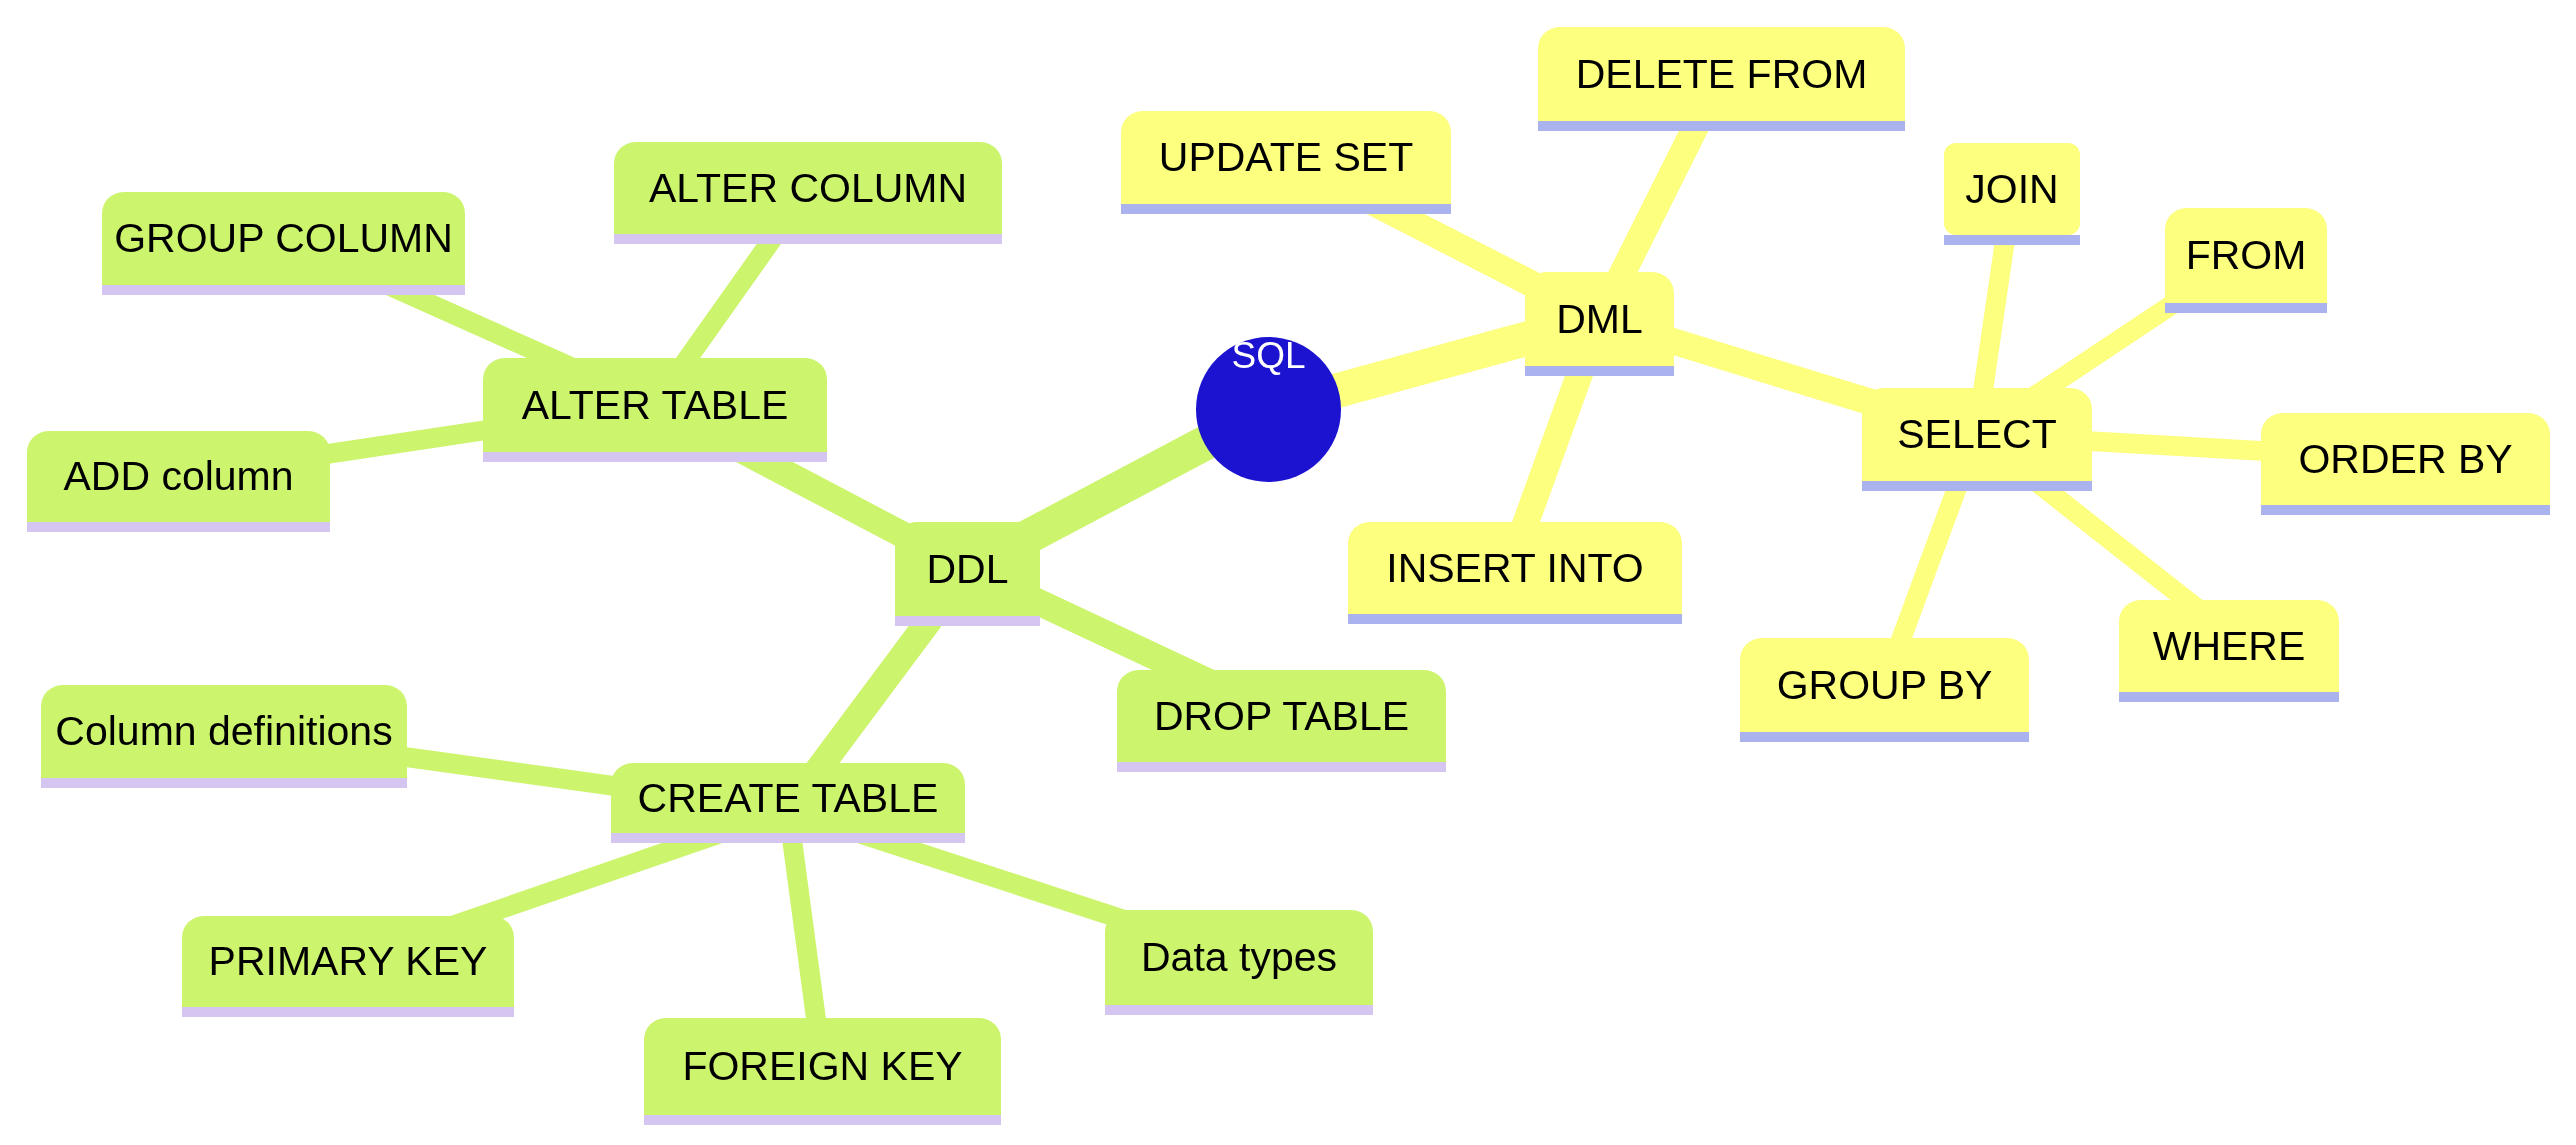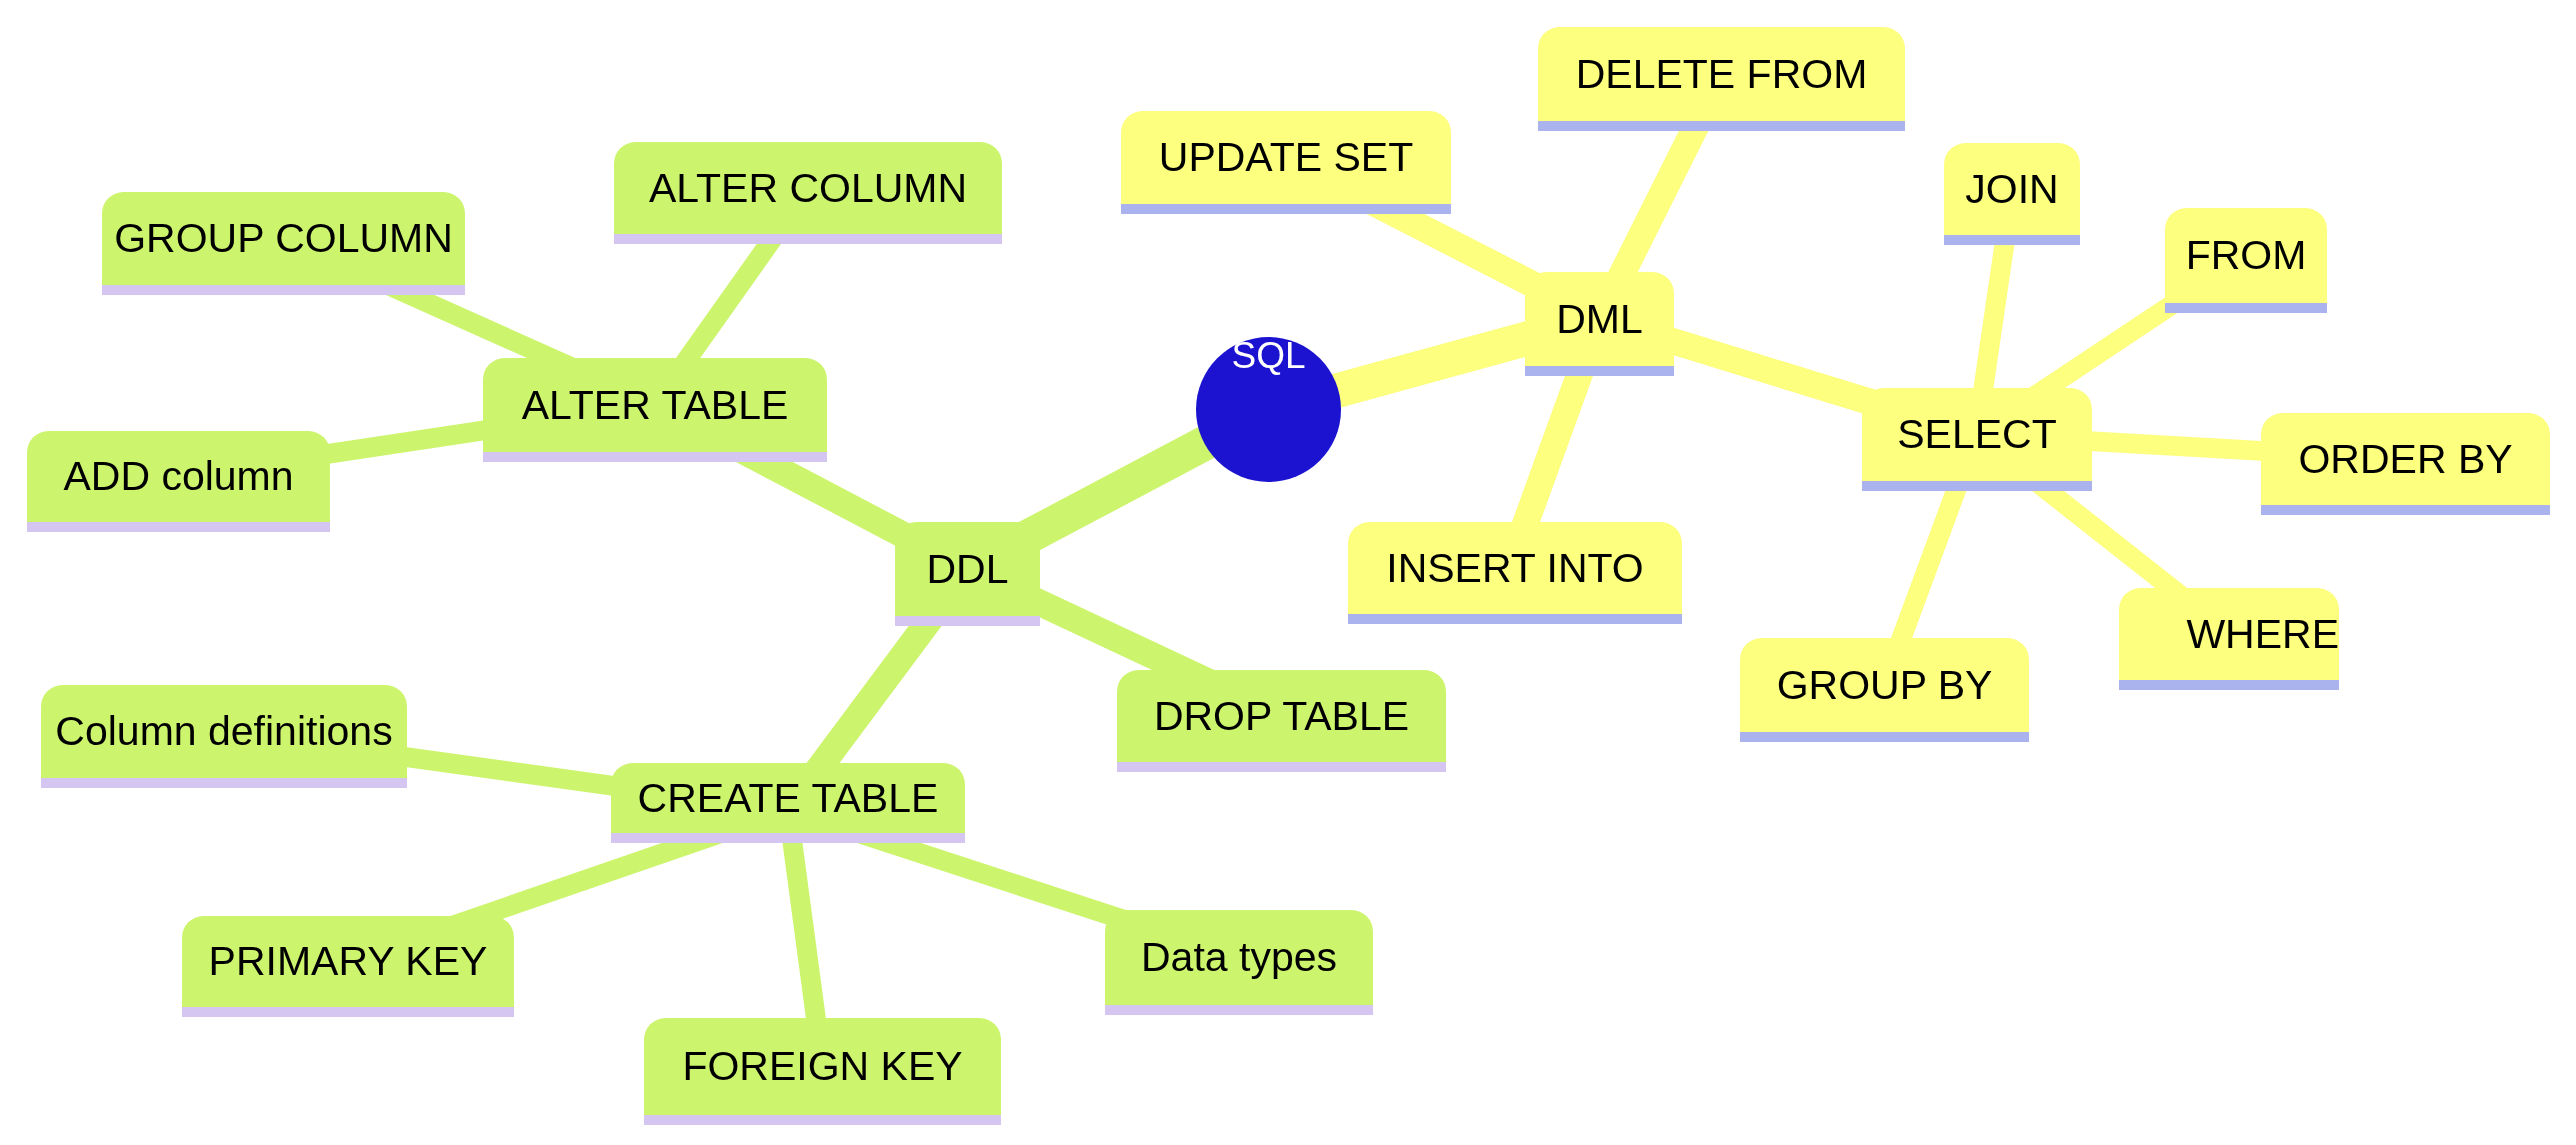--- a/index.html
+++ b/index.html
@@ -124,33 +124,33 @@
       <div class="underline"></div>
     </div>
     <div class="node branch-dml" style="left: 1348px; top: 506px; width: 334px; height: 92px; margin-top: 16px;">
       <span>INSERT INTO</span>
       <div class="underline"></div>
     </div>
     <div class="node branch-dml" style="left: 1862px; top: 388px; width: 230px; height: 93px;">
       <span>SELECT</span>
       <div class="underline"></div>
     </div>
-    <div class="node branch-dml" style="left: 1944px; top: 143px; width: 136px; height: 92px;">
+    <div class="node branch-dml" style="left: 1944px; top: 143px; width: 136px; height: 92px; border-radius: 12px;">
       <span>JOIN</span>
       <div class="underline"></div>
     </div>
     <div class="node branch-dml" style="left: 2165px; top: 208px; width: 162px; height: 95px;">
       <span>FROM</span>
       <div class="underline"></div>
     </div>
     <div class="node branch-dml" style="left: 2261px; top: 413px; width: 289px; height: 92px;">
       <span>ORDER BY</span>
       <div class="underline"></div>
     </div>
-    <div class="node branch-dml" style="left: 2119px; top: 588px; width: 220px; height: 92px; justify-content: flex-end;">
+    <div class="node branch-dml" style="left: 2119px; top: 600px; width: 220px; height: 92px;">
       <span>WHERE</span>
       <div class="underline"></div>
     </div>
     <div class="node branch-dml" style="left: 1740px; top: 638px; width: 289px; height: 94px;">
       <span>GROUP BY</span>
       <div class="underline"></div>
     </div>
   </div>
 
 

